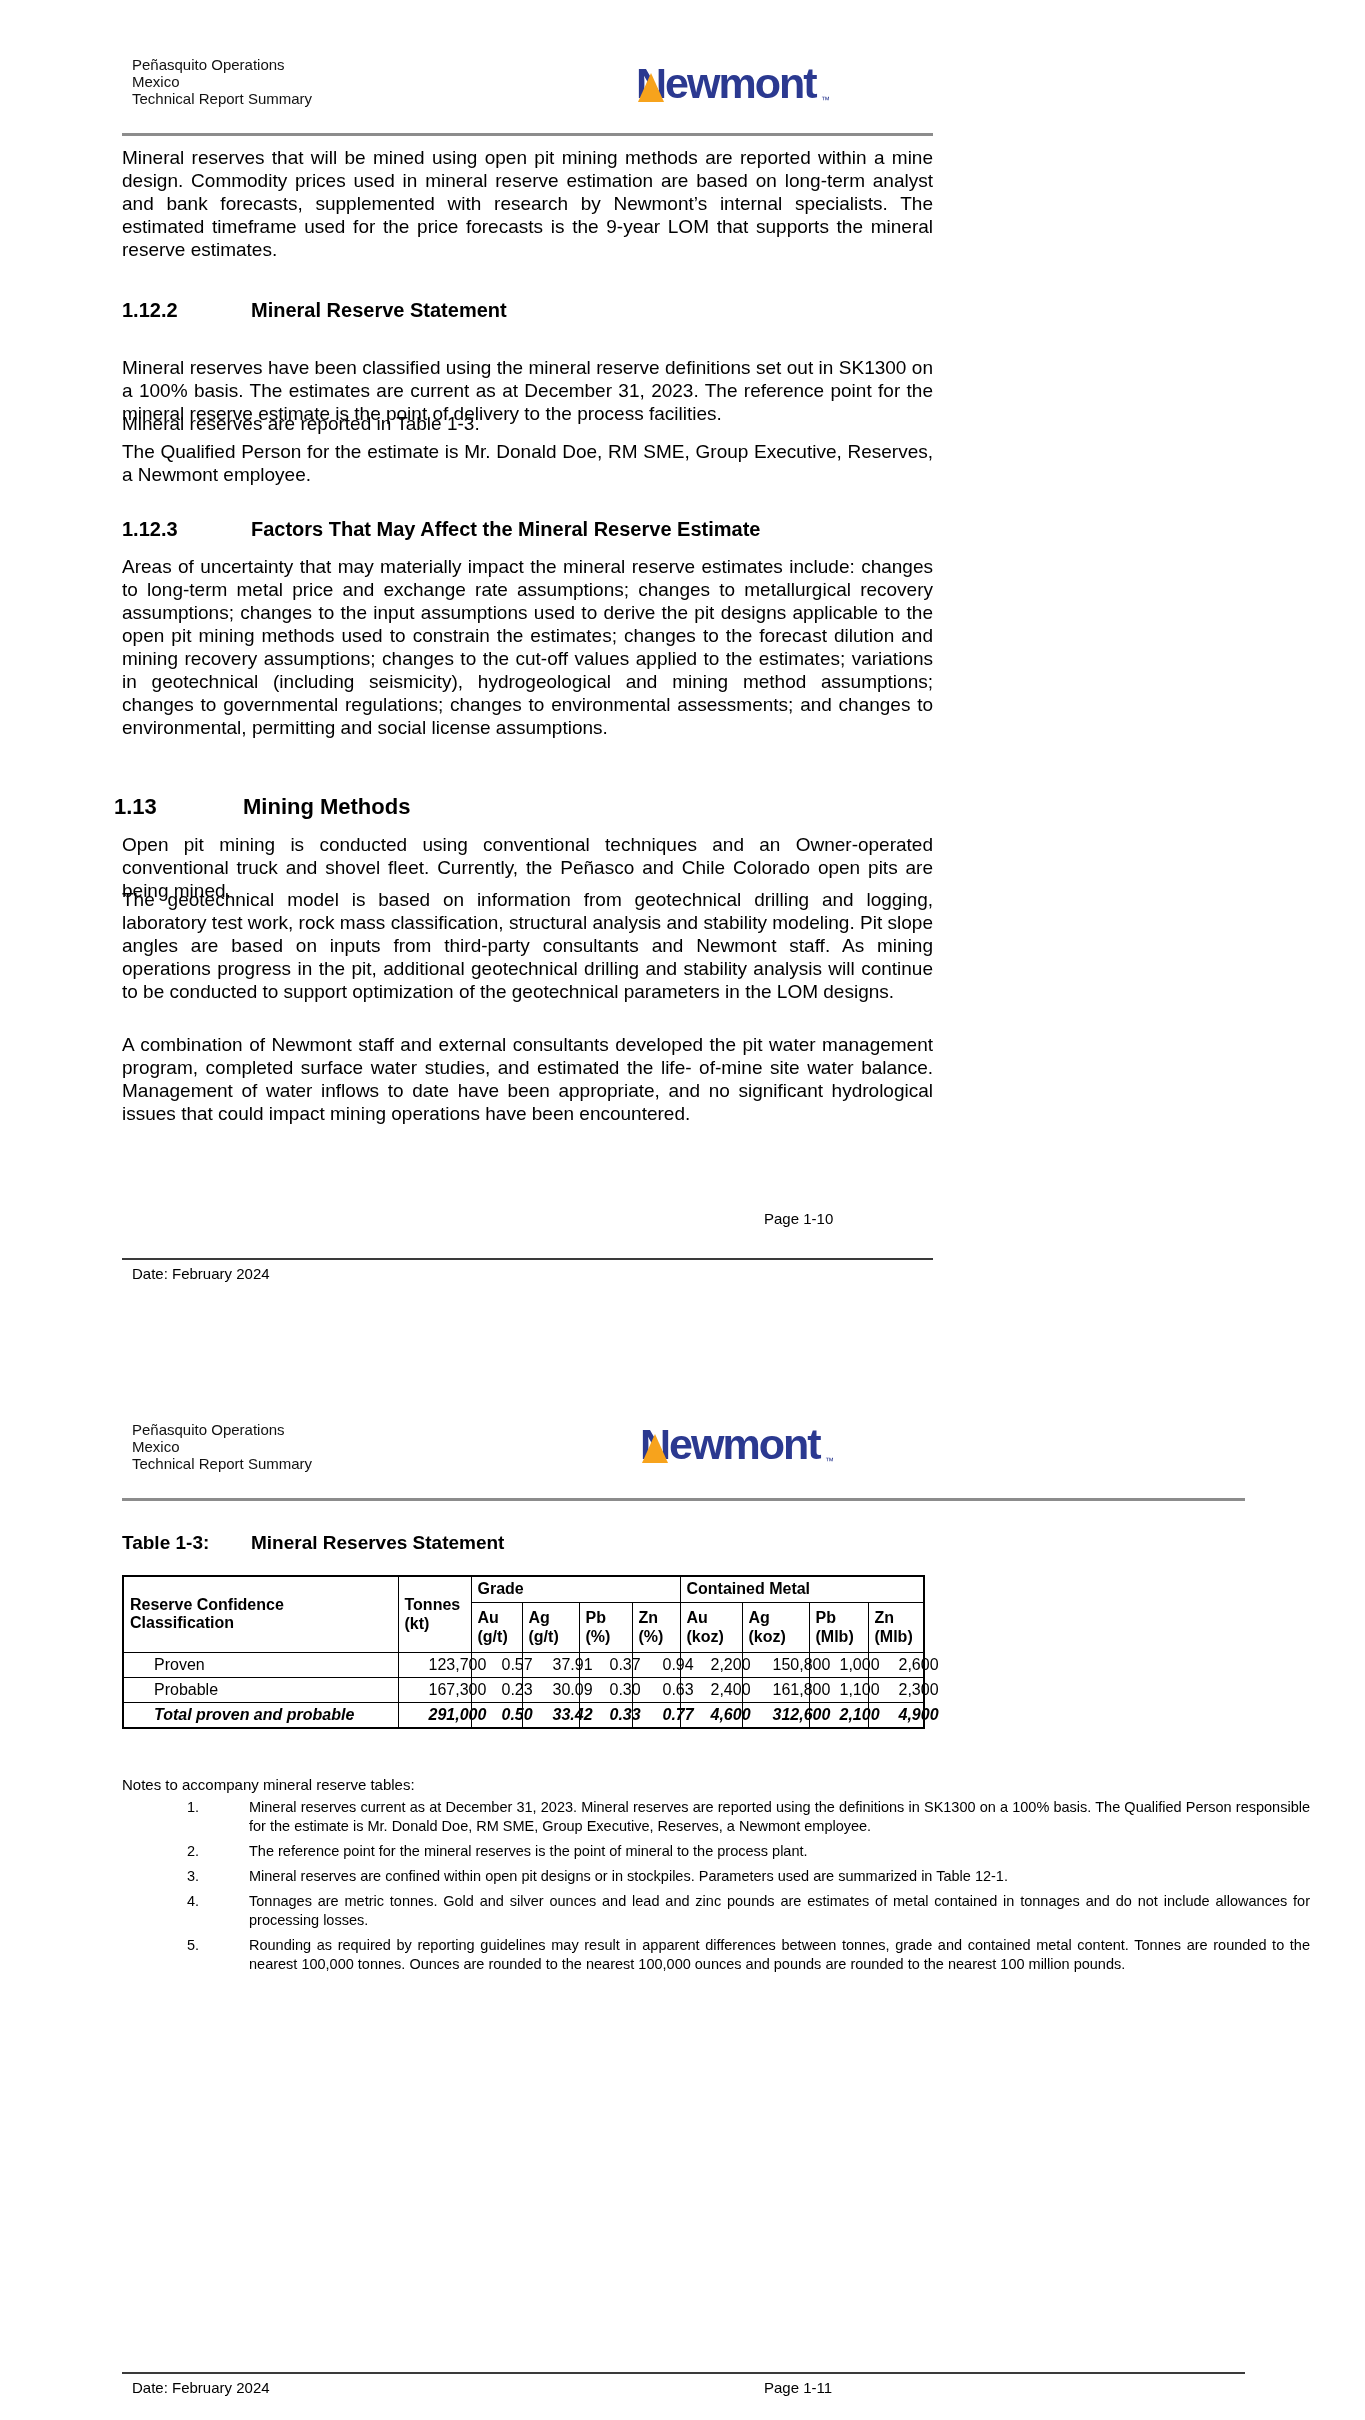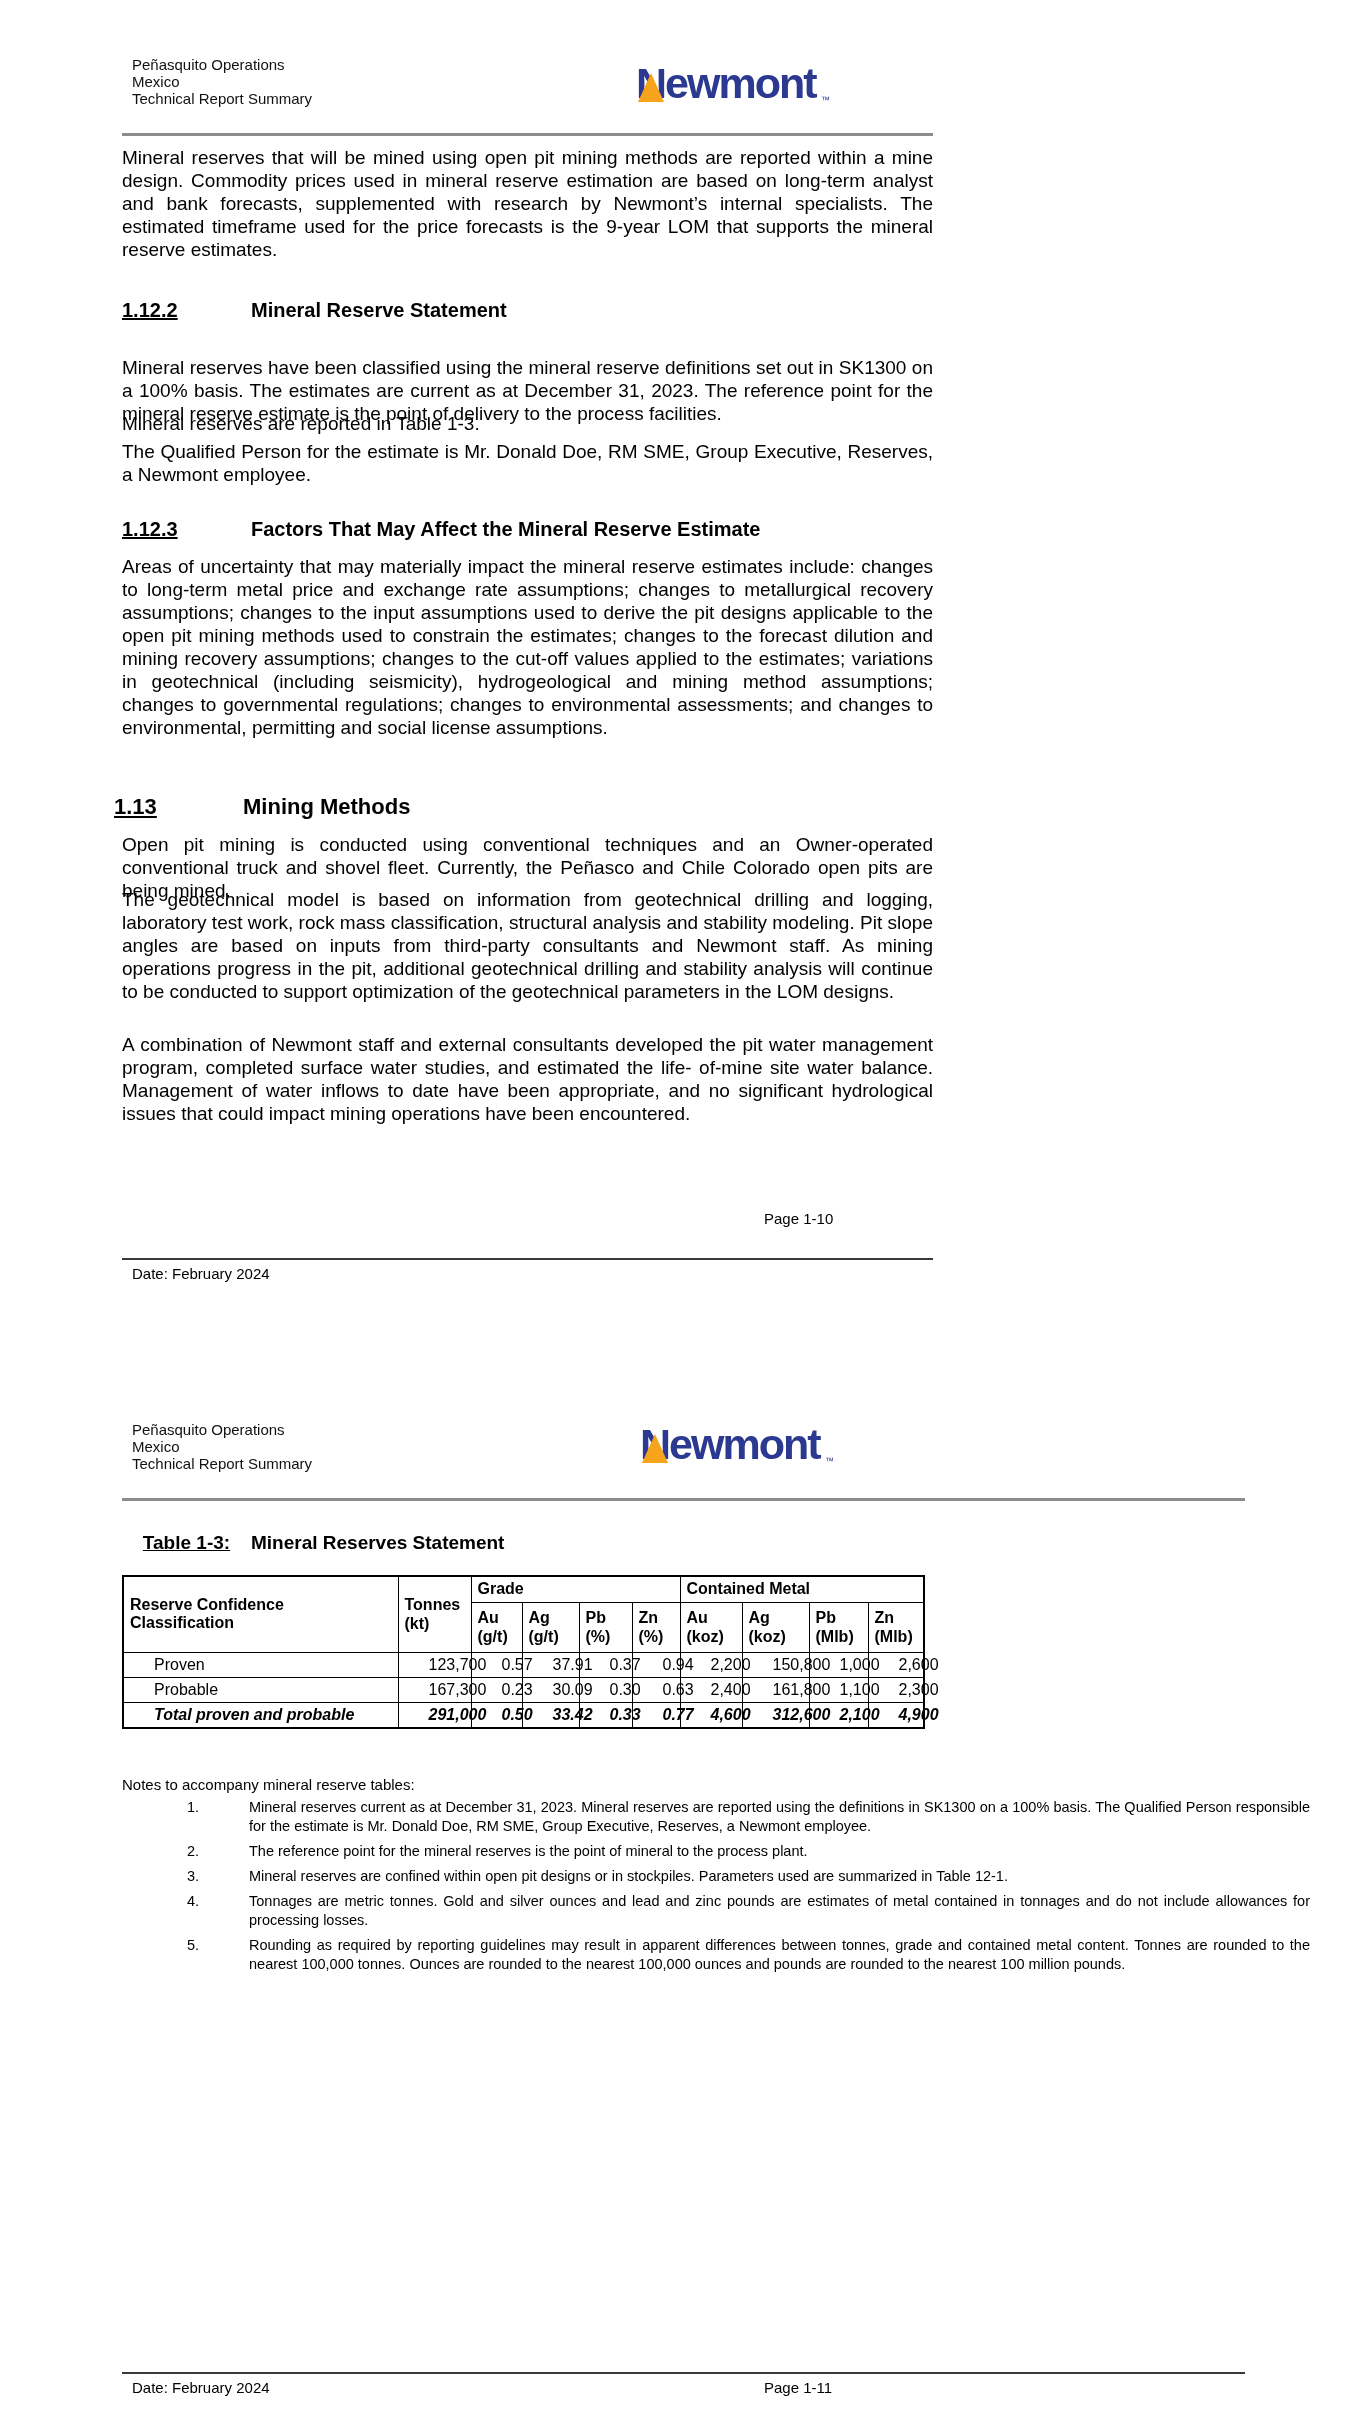--- a/index.html
+++ b/index.html
@@ -10,21 +10,21 @@
   .abs { position:absolute; }
 
   .hdr-block { font-size:15px; line-height:17px; color:#111; }
   .rule { background:#8c8c8c; }
   .rule-dark { background:#3a3a3a; }
 
   .bodyp { width:811px; font-size:19px; line-height:23px; text-align:justify; }
   .heading { display:flex; font-weight:bold; }
   .h-sub { font-size:20px; }
   .h-main { font-size:22px; }
-  .h-num { width:129px; flex:none;text-decoration:underline; }
+  .h-num { width:129px; flex:none; }
 
   .caption { display:flex; font-weight:bold; font-size:19px; }
   .caption .h-num { width:129px; }
 
   table.mrs { border-collapse:collapse; width:801px; font-size:16px; border:2px solid #000; table-layout:fixed; }
   table.mrs th, table.mrs td { border:1px solid #000; padding:2px 6px; text-align:left; vertical-align:middle; }
   table.mrs th { font-weight:bold; }
   table.mrs .grp { height:26px; }
   table.mrs .sub th { height:50px; vertical-align:middle; }
   table.mrs td { height:25px;padding-left:30px; }
@@ -107,21 +107,21 @@
     <div class="abs" style="left:640px; top:1419px;">
       <svg width="196" height="50" viewBox="0 0 196 50">
         <text x="0" y="40" font-family="Liberation Sans, sans-serif" font-weight="bold" font-size="43" letter-spacing="-2" fill="#2B3990">Newmont</text>
         <polygon points="2,44 28,44 15,15" fill="#F7A31C"></polygon>
         <text x="185" y="45" font-family="Liberation Sans, sans-serif" font-size="9" fill="#2B3990">™</text>
       </svg>
     </div>
 
     <div class="abs rule" style="left:122px; top:1498px; width:1123px; height:3px;"></div>
 
-    <div class="abs caption" style="left:122px; top:1532px;text-align:center;">
+    <div class="abs caption" style="left:122px; top:1532px;">
       <span class="h-num">Table 1-3:</span>
       <span>Mineral Reserves Statement</span>
     </div>
 
     <table class="mrs abs" style="left:122px; top:1575px;">
       <colgroup>
         <col style="width:275px">
           <col style="width:73px">
         <col style="width:51px">
           <col style="width:57px">

